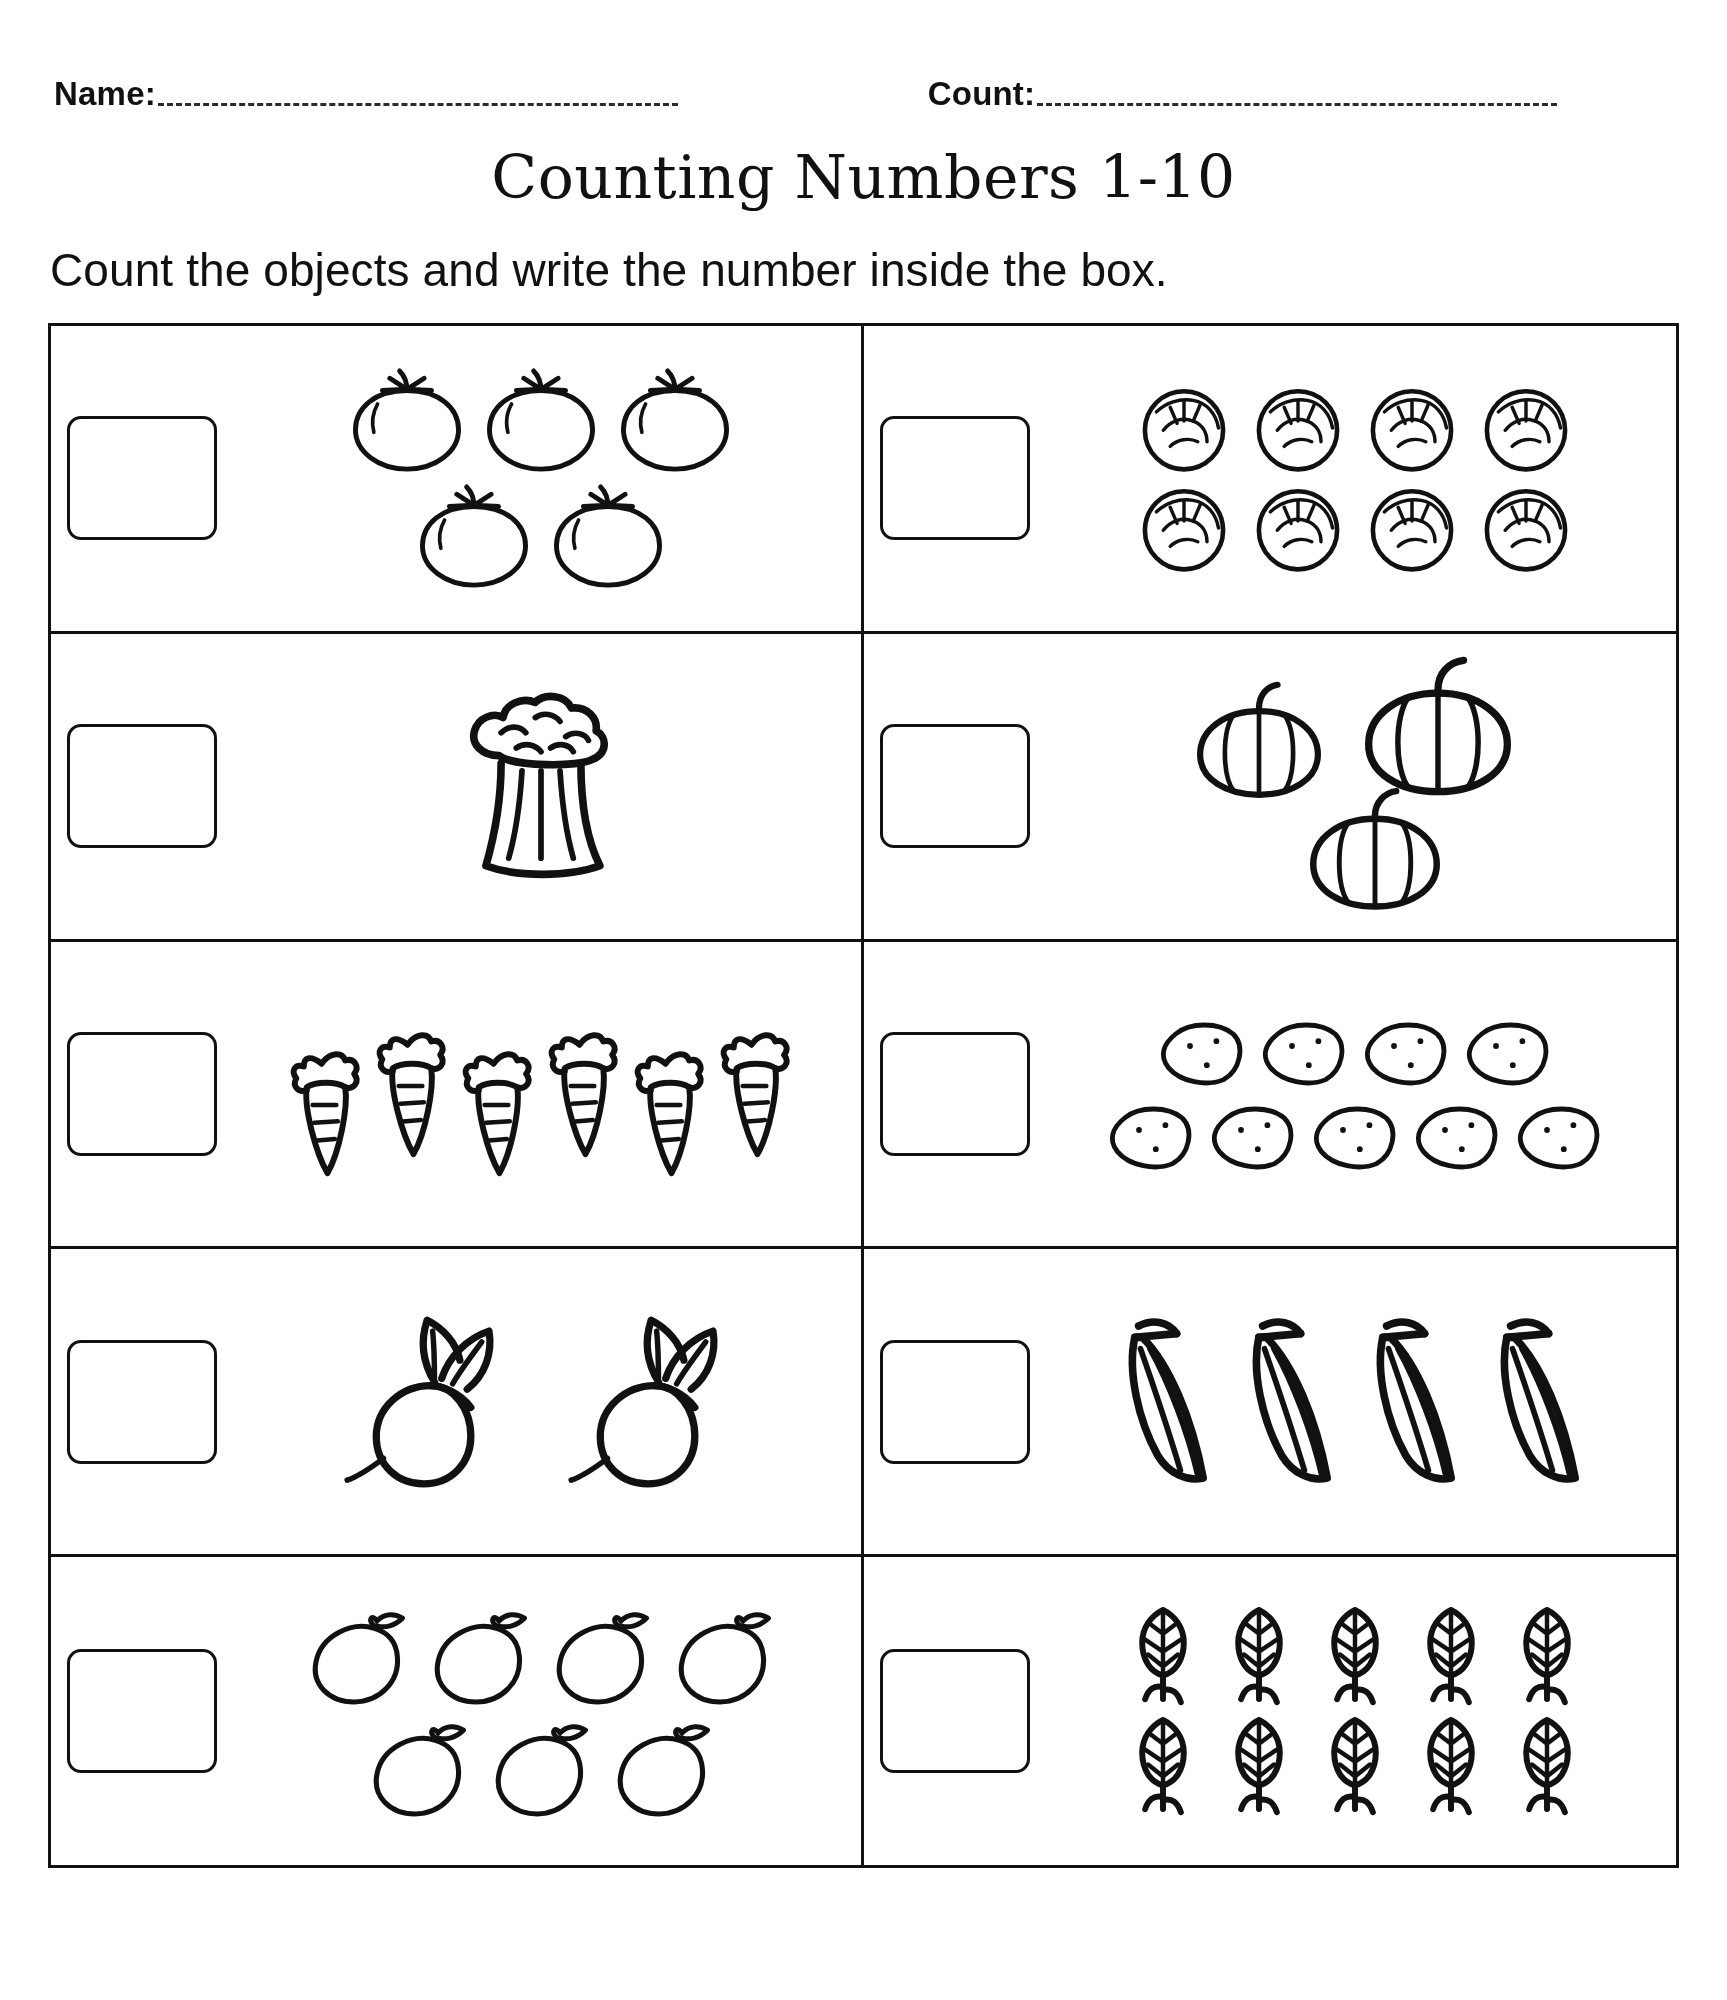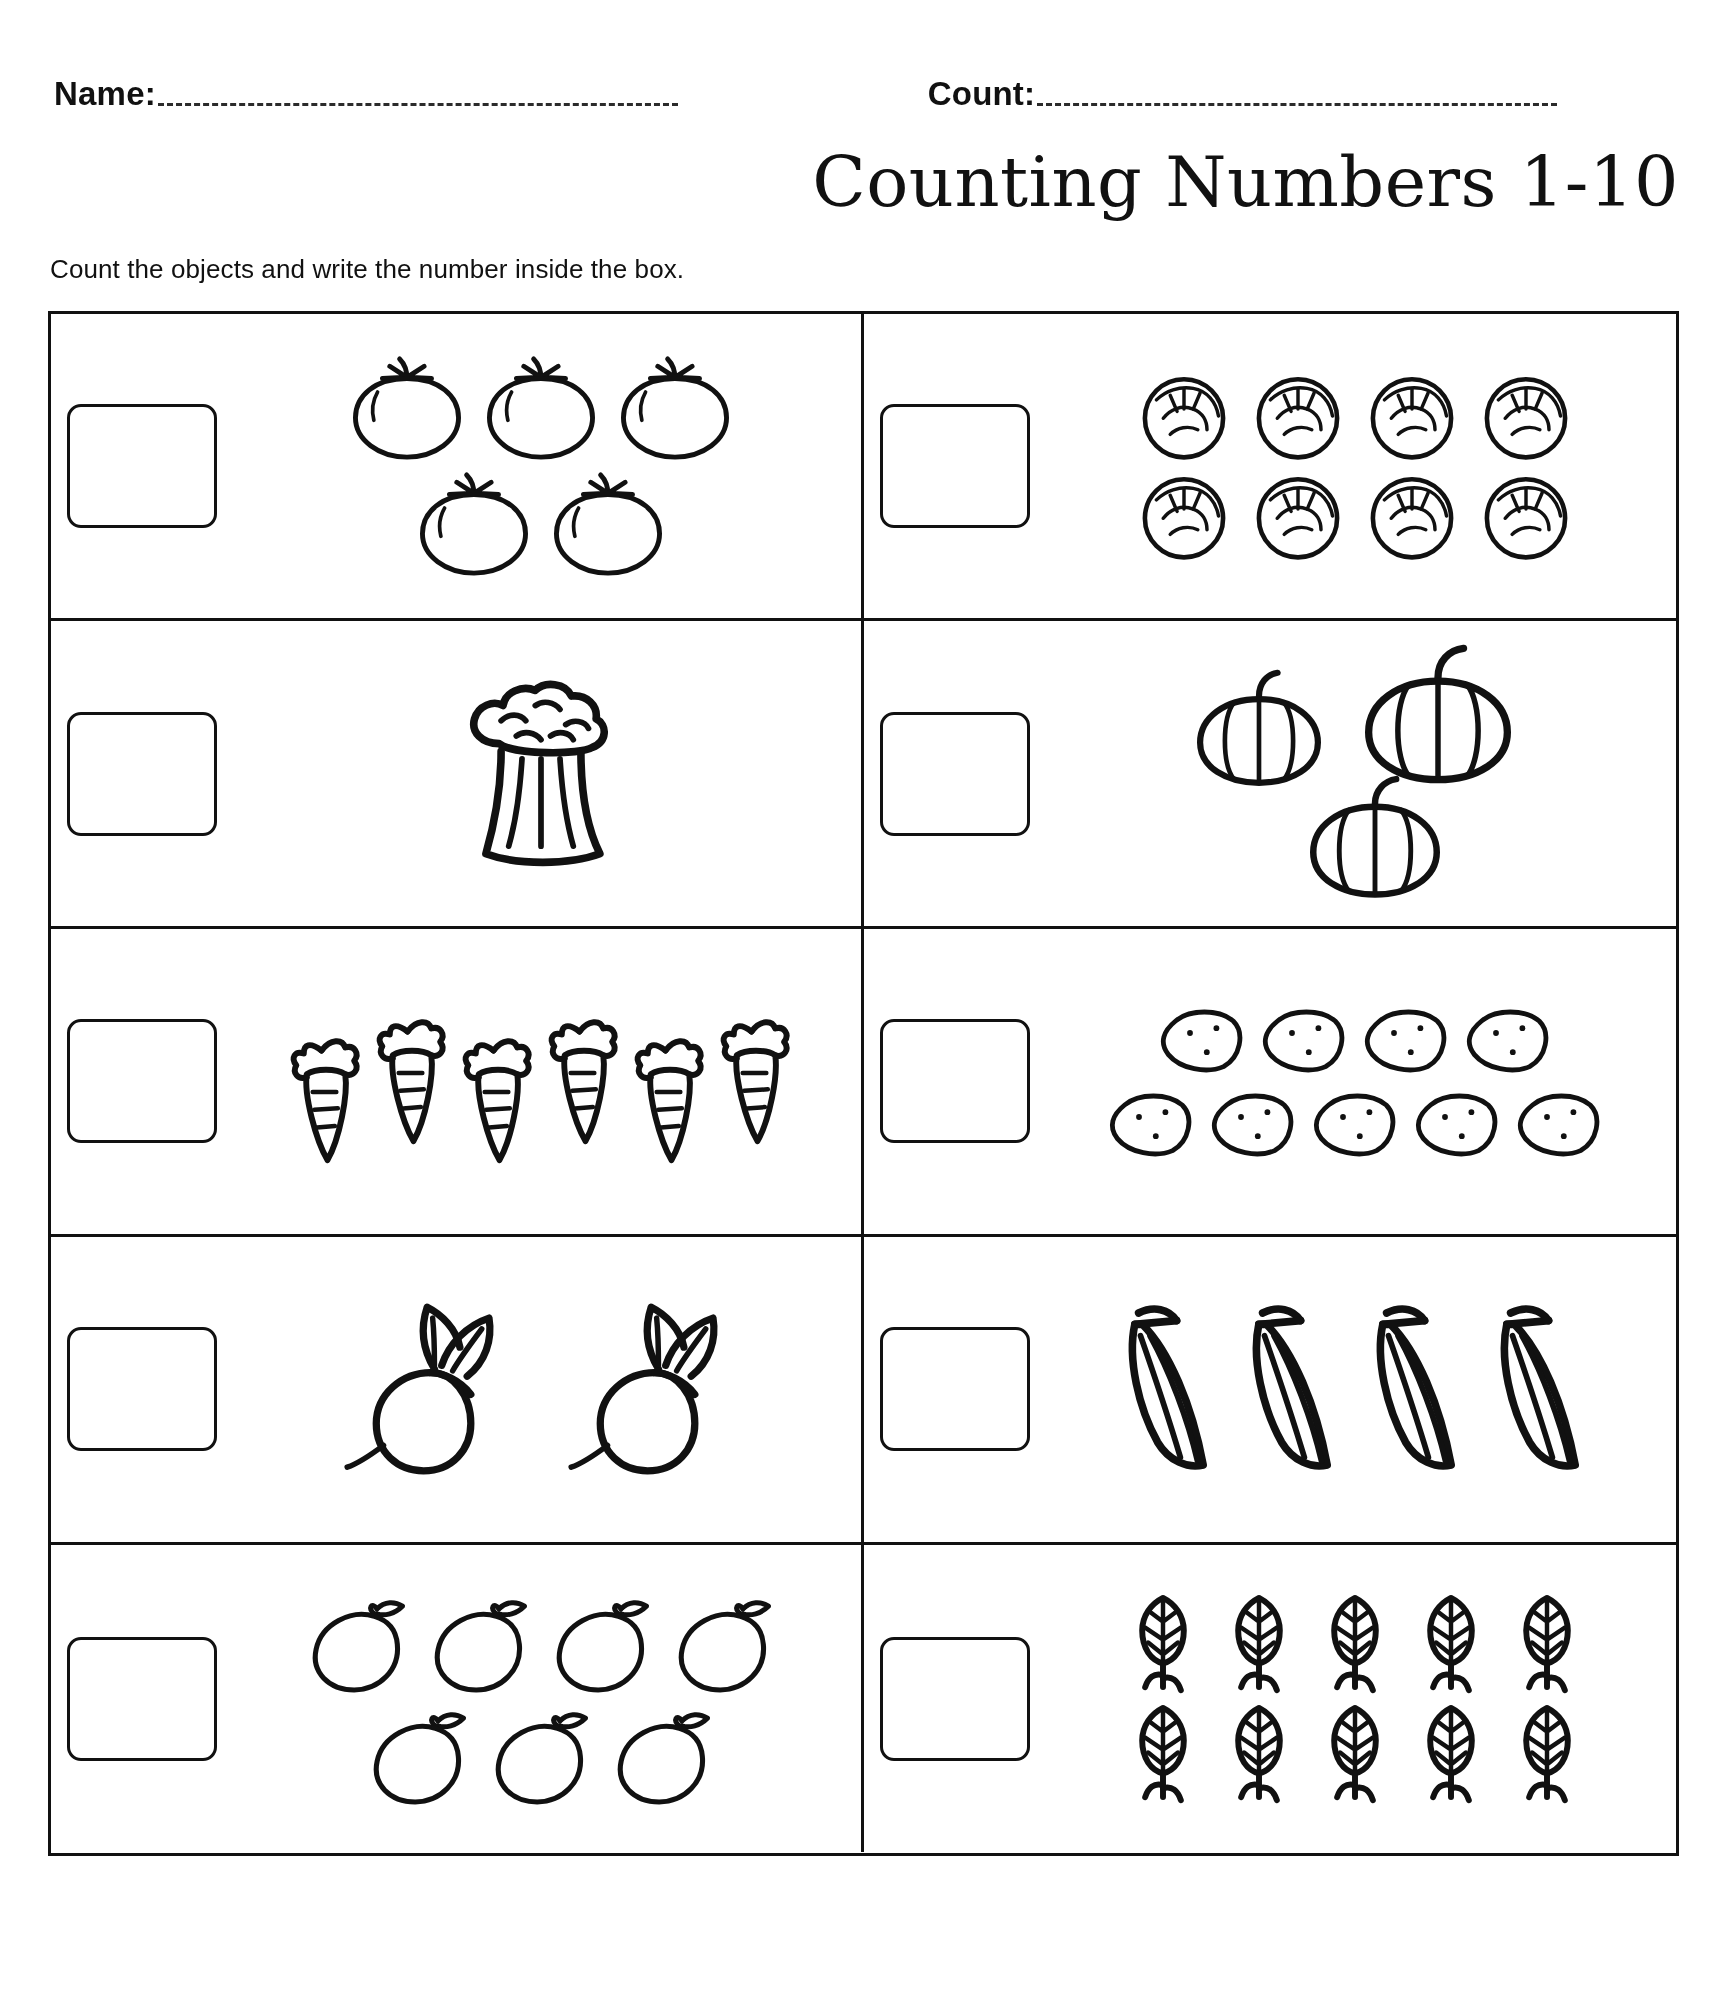--- a/index.html
+++ b/index.html
@@ -42,31 +42,31 @@
     border-bottom: 3px dashed #2b2b2b;
     height: 1px;
     margin-bottom: 4px;
     margin-left: 2px;
     max-width: 520px;
   }
   .meta-field.date .meta-rule { max-width: 520px; }
 
   
   .title {
-    text-align: right;
+    text-align: center;
     font-family: "DejaVu Serif", serif;
     font-weight: 400;
-    font-size: 70px;
+    font-size: 60px;
     line-height: 1.05;
     letter-spacing: 0.5px;
     margin: 36px 0 0 0;
     color: #111;
   }
   .subtitle {
-    font-size: 26px;
+    font-size: 46px;
     margin: 34px 0 26px 2px;
     color: #111;
     letter-spacing: 0.1px;
   }
 
   
   .grid {
     border: 3px solid #111;
     display: grid;
     grid-template-columns: 1fr 1fr;

